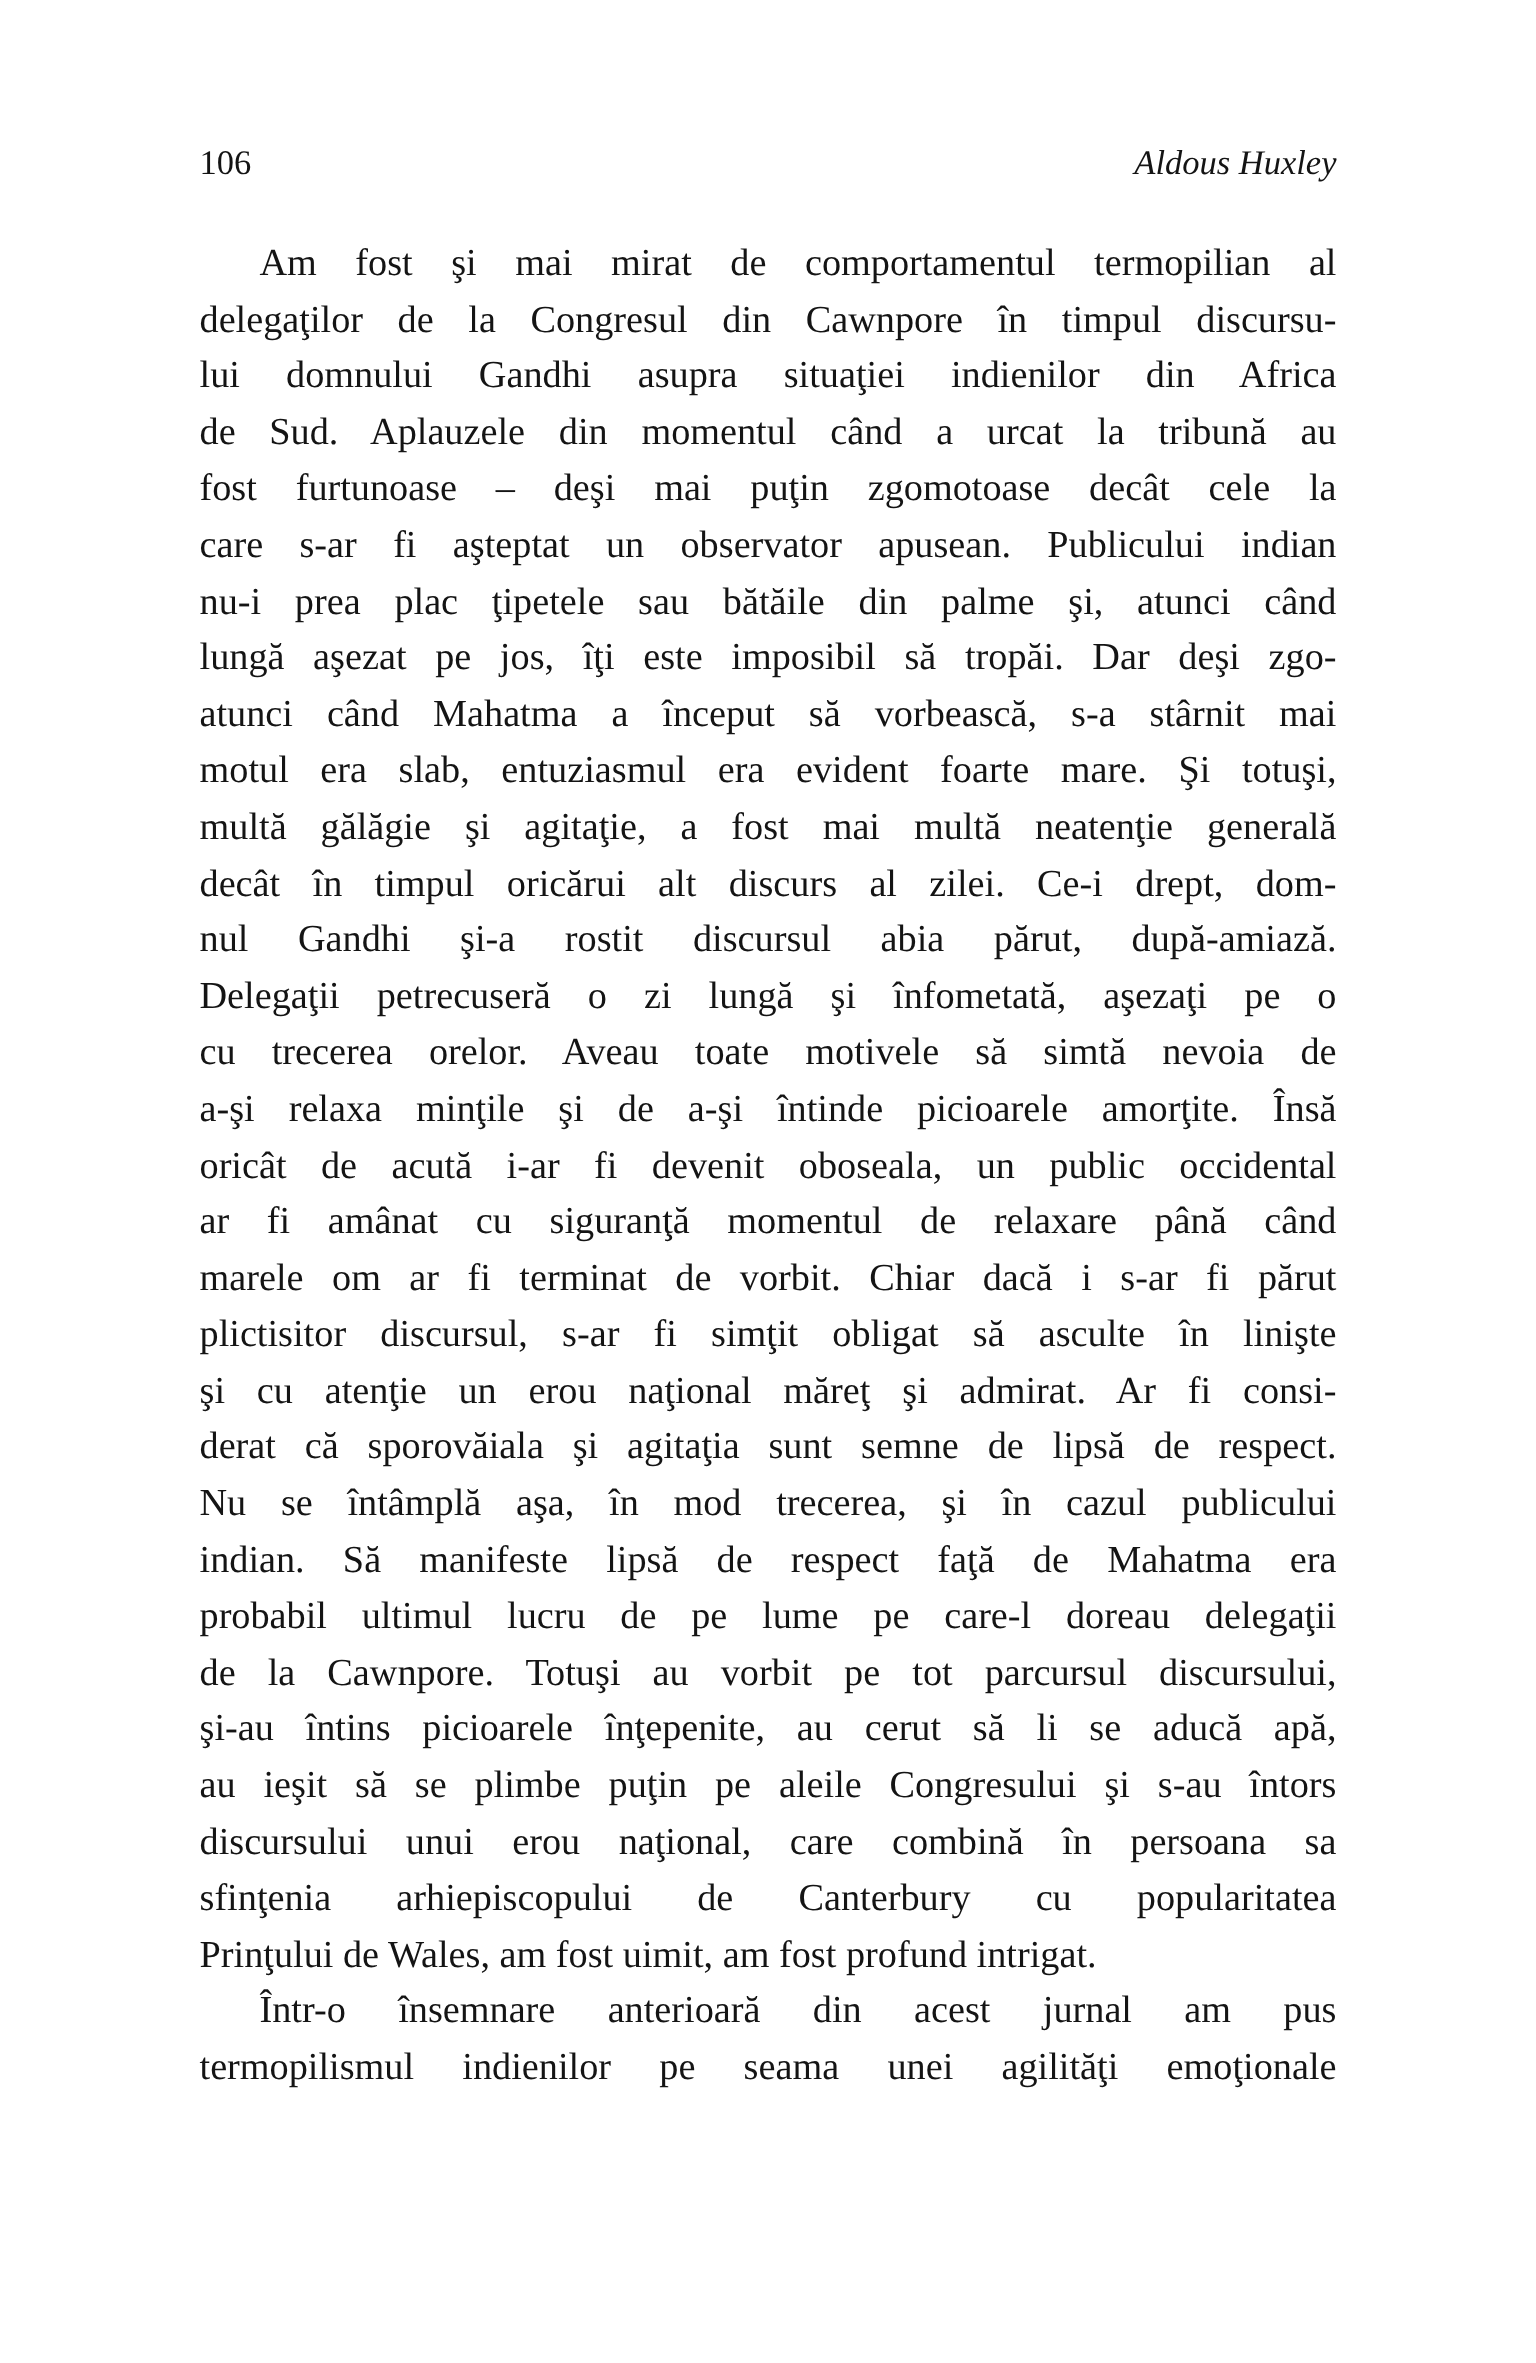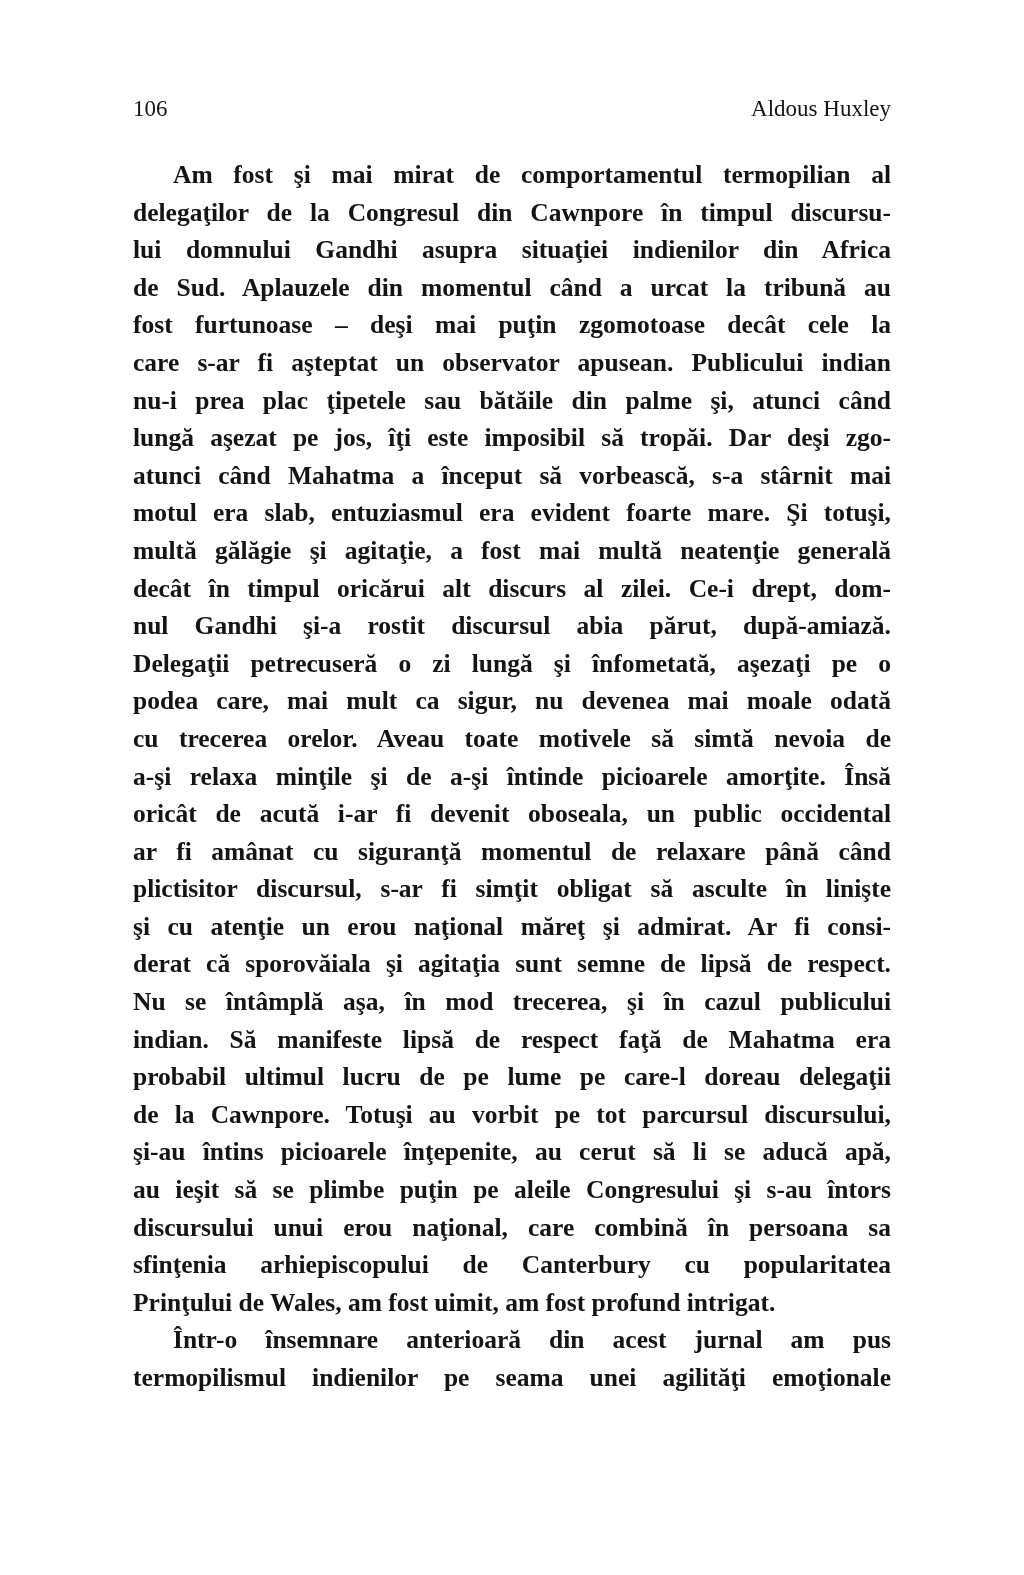--- a/index.html
+++ b/index.html
@@ -22,33 +22,33 @@
     left: 133px;
     top: 97px;
     width: 758px;
     display: flex;
     justify-content: space-between;
     align-items: flex-start;
     font-size: 23px;
     line-height: 24px;
   }
   .running-header .author {
+    font-style: italic;
   }
   .page-text {
     position: absolute;
     left: 133px;
     top: 156px;
     width: 758px;
     font-size: 25.5px;
     line-height: 37.6px;
   }
   .page-text .line {
     text-align: justify;
     white-space: normal;
-    font-weight: bold;
   }
   .page-text .line.just {
     text-align-last: justify;
   }
   .page-text .line.indent {
     text-indent: 40px;
   }
 </style>
 </head>
 <body>
@@ -68,25 +68,25 @@
       <div class="line just">fost furtunoase – deşi mai puţin zgomotoase decât cele la</div>
       <div class="line just">care s-ar fi aşteptat un observator apusean. Publicului indian</div>
       <div class="line just">nu-i prea plac ţipetele sau bătăile din palme şi, atunci când</div>
       <div class="line just">lungă aşezat pe jos, îţi este imposibil să tropăi. Dar deşi zgo-</div>
       <div class="line just">atunci când Mahatma a început să vorbească, s-a stârnit mai</div>
       <div class="line just">motul era slab, entuziasmul era evident foarte mare. Şi totuşi,</div>
       <div class="line just">multă gălăgie şi agitaţie, a fost mai multă neatenţie generală</div>
       <div class="line just">decât în timpul oricărui alt discurs al zilei. Ce-i drept, dom-</div>
       <div class="line just">nul Gandhi şi-a rostit discursul abia părut, după-amiază.</div>
       <div class="line just">Delegaţii petrecuseră o zi lungă şi înfometată, aşezaţi pe o</div>
-      <div class="line just">podea care, mai mult ca sigur, nu devenea mai moale odată</div>
       <div class="line just">cu trecerea orelor. Aveau toate motivele să simtă nevoia de</div>
       <div class="line just">a-şi relaxa minţile şi de a-şi întinde picioarele amorţite. Însă</div>
       <div class="line just">oricât de acută i-ar fi devenit oboseala, un public occidental</div>
       <div class="line just">ar fi amânat cu siguranţă momentul de relaxare până când</div>
+      <div class="line just">marele om ar fi terminat de vorbit. Chiar dacă i s-ar fi părut</div>
       <div class="line just">plictisitor discursul, s-ar fi simţit obligat să asculte în linişte</div>
       <div class="line just">şi cu atenţie un erou naţional măreţ şi admirat. Ar fi consi-</div>
       <div class="line just">derat că sporovăiala şi agitaţia sunt semne de lipsă de respect.</div>
       <div class="line just">Nu se întâmplă aşa, în mod trecerea, şi în cazul publicului</div>
       <div class="line just">indian. Să manifeste lipsă de respect faţă de Mahatma era</div>
       <div class="line just">probabil ultimul lucru de pe lume pe care-l doreau delegaţii</div>
       <div class="line just">de la Cawnpore. Totuşi au vorbit pe tot parcursul discursului,</div>
       <div class="line just">şi-au întins picioarele înţepenite, au cerut să li se aducă apă,</div>
       <div class="line just">au ieşit să se plimbe puţin pe aleile Congresului şi s-au întors</div>
       <div class="line just">discursului unui erou naţional, care combină în persoana sa</div>

